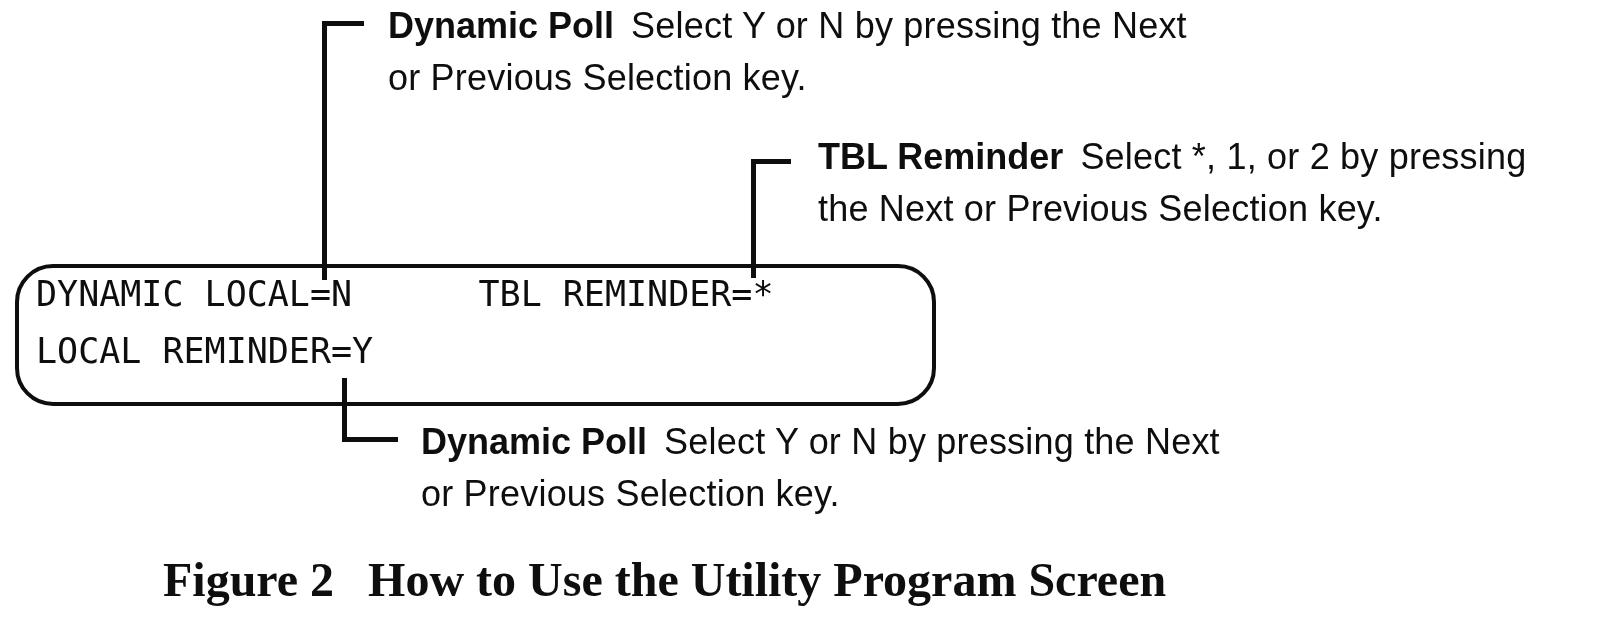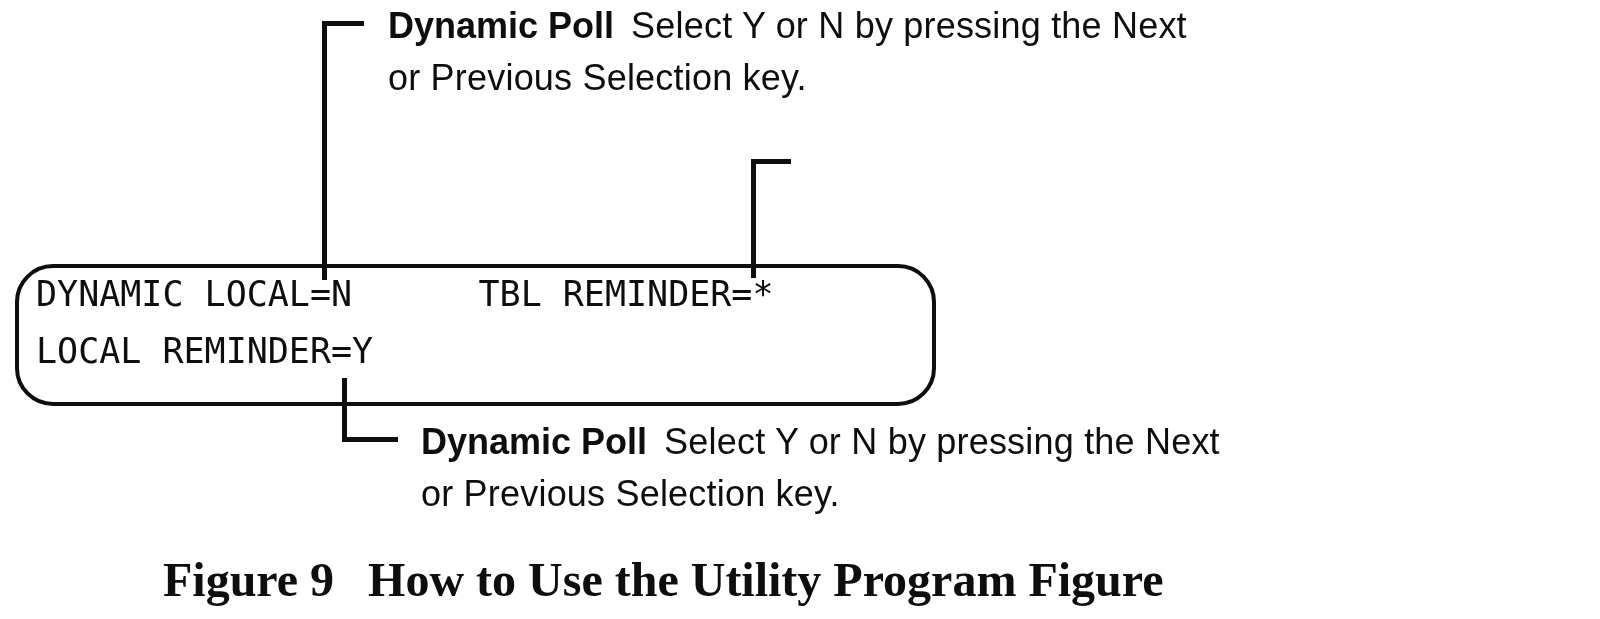--- a/index.html
+++ b/index.html
@@ -73,20 +73,26 @@
 
 <div class="page">
 
   <div class="callout" style="left: 388px; top: 0px;">
     <div>
       <span class="term">Dynamic Poll</span><span>Select Y or N by pressing the Next</span>
     </div>
     <div>or Previous Selection key.</div>
   </div>
 
+  <div class="callout" style="left: 818px; top: 131px;">
+    <div>
+      <span class="term">TBL Reminder</span><span>Select *, 1, or 2 by pressing</span>
+    </div>
+    <div>the Next or Previous Selection key.</div>
+  </div>
 
   <div class="screen-box"></div>
   <pre class="screen-text"><span>DYNAMIC LOCAL=N      TBL REMINDER=*</span>
 <span>LOCAL REMINDER=Y</span></pre>
 
   <div class="conn" style="left: 322px; top: 21px; width: 42px; height: 5px;"></div>
   <div class="conn" style="left: 322px; top: 21px; width: 5px; height: 259px;"></div>
 
   <div class="conn" style="left: 751px; top: 159px; width: 40px; height: 5px;"></div>
   <div class="conn" style="left: 751px; top: 159px; width: 5px; height: 119px;"></div>
@@ -95,16 +101,16 @@
   <div class="conn" style="left: 342px; top: 437px; width: 56px; height: 5px;"></div>
 
   <div class="callout" style="left: 421px; top: 416px;">
     <div>
       <span class="term">Dynamic Poll</span><span>Select Y or N by pressing the Next</span>
     </div>
     <div>or Previous Selection key.</div>
   </div>
 
   <div class="caption">
-    <span>Figure 9</span><span class="caption-title">How to Use the Utility Program Figure</span>
+    <span>Figure 2</span><span class="caption-title">How to Use the Utility Program Screen</span>
   </div>
 
 </div>
 
 </body></html>

